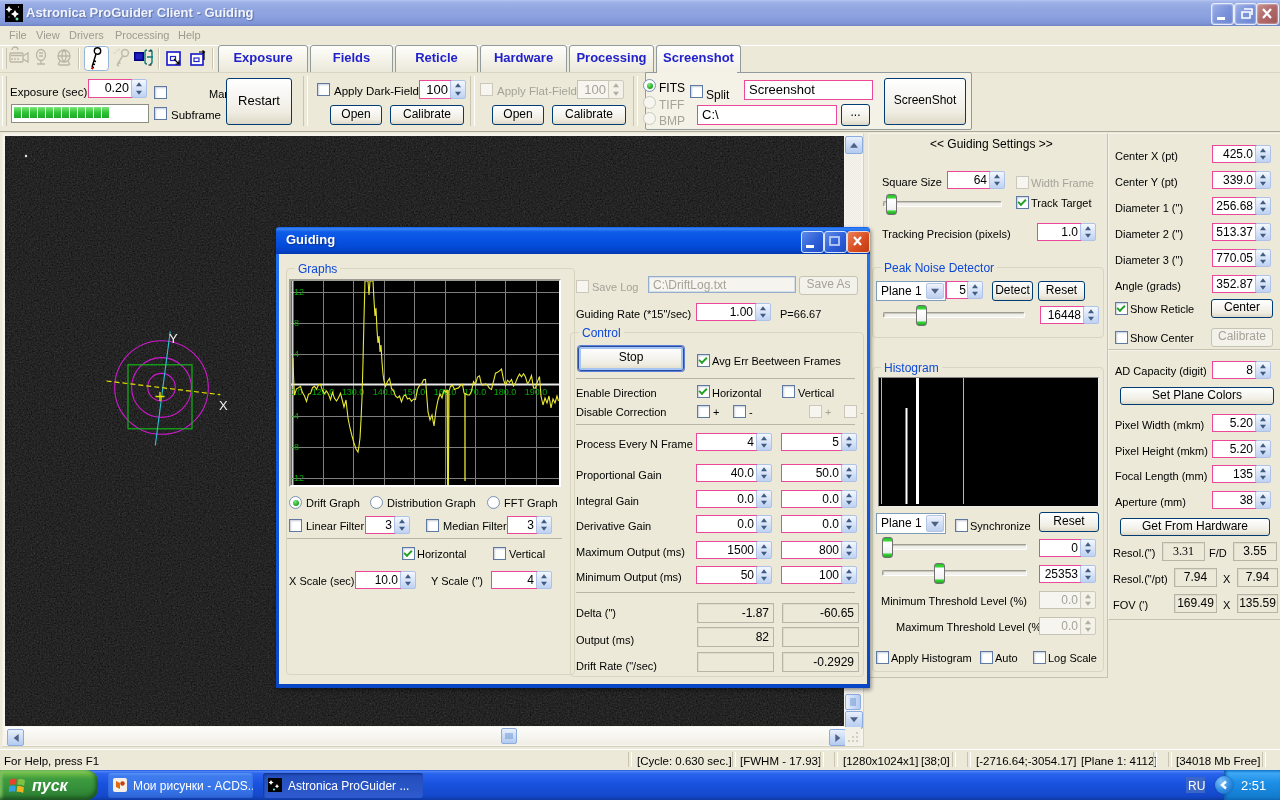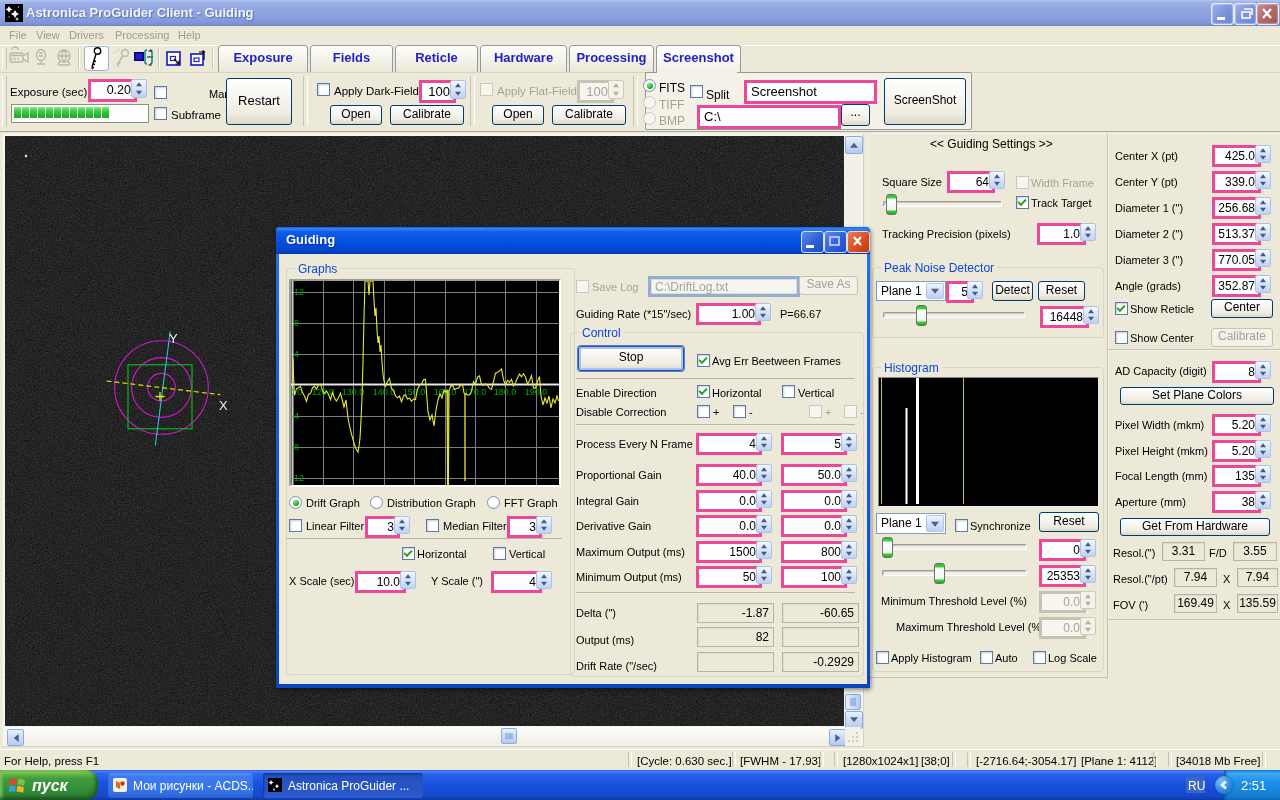--- a/index.html
+++ b/index.html
@@ -15,21 +15,21 @@
 
 .menubar{left:0;top:26px;width:1247px;height:19px;background:#ECE9D8;color:#9D9B8F;font-size:11px;}
 .menubar span{position:absolute;top:3px;}
 .tbrow{background:#ECE9D8;}
 
 .tab{top:45px;height:26px;border:1px solid #919B9C;border-bottom:1px solid #919B9C;border-radius:3px 3px 0 0;
  background:linear-gradient(180deg,#FEFEFB 0%,#F3F1E6 60%,#EBE8DA 100%);
  color:#2222CC;font-weight:bold;font-size:13px;text-align:center;line-height:24px;}
 .tab.act{border-bottom:1px solid #F4F2E7;background:linear-gradient(180deg,#FFFFFF 0%,#F6F4EC 70%,#F2F0E5 100%);}
 
-.ed{background:#fff;border:3px solid #ec4899;font-size:12px;text-align:right;padding:0 3px 0 0;line-height:17px;}
+.ed{background:#fff;border:1px solid #ec4899;font-size:12px;text-align:right;padding:0 3px 0 0;line-height:17px;}
 .edl{text-align:left;padding:0 0 0 4px;}
 .ro{background:#ECE9D8;border:1px solid #B7B5A8;box-shadow:inset 1px 1px 0 #DEDBCB;font-size:12px;text-align:right;padding:0 4px 0 0;line-height:17px;}
 .dis{color:#A5A398 !important;}
 .spn{width:16px;border:1px solid #AEC2E8;border-radius:2px;box-sizing:border-box;
  background:linear-gradient(180deg,#F4F8FE 0%,#DCE6F8 45%,#BFD2F2 100%);}
 .spn i{position:absolute;left:0;width:100%;height:50%;}
 .spn i.up{top:0;}.spn i.dn{bottom:0;}
 .spn i.up:after,.spn i.dn:after{content:"";position:absolute;left:50%;top:50%;border:3.5px solid transparent;}
 .spn i.up:after{border-bottom:4.5px solid #3F5C85;transform:translate(-50%,-68%);}
 .spn i.dn:after{border-top:4.5px solid #3F5C85;transform:translate(-50%,-32%);}
@@ -460,21 +460,21 @@
       <i class="dn"></i>
     </div>
 <span class="abs lbl" style="left:1115px;top:496px;">Aperture (mm)</span>
 <div class="abs ed" style="left:1212px;top:491px;width:40px;height:16px;">38</div>
 <div class="abs spn" style="left:1255px;top:491px;height:18px;">
       <i class="up"></i>
       <i class="dn"></i>
     </div>
 <div class="abs btn" style="left:1120px;top:518px;width:148px;height:16px;line-height:14px;">Get From Hardware</div>
 <span class="abs lbl" style="left:1113px;top:547px;">Resol.(")</span>
-<div class="abs ro" style="left:1162px;top:542px;width:41px;height:17px;text-align:center;padding:0;">3.31</div>
+<div class="abs ro" style="left:1162px;top:542px;width:41px;height:17px;text-align:center;padding:0;font-family:Liberation Serif, serif;">3.31</div>
 <span class="abs lbl" style="left:1209px;top:547px;">F/D</span>
 <div class="abs ro" style="left:1233px;top:542px;width:42px;height:17px;text-align:center;padding:0;">3.55</div>
 <span class="abs lbl" style="left:1113px;top:573px;">Resol.("/pt)</span>
 <div class="abs ro" style="left:1174px;top:568px;width:41px;height:17px;text-align:center;padding:0;">7.94</div>
 <span class="abs lbl" style="left:1223px;top:573px;">X</span>
 <div class="abs ro" style="left:1237px;top:568px;width:39px;height:17px;text-align:center;padding:0;">7.94</div>
 <span class="abs lbl" style="left:1113px;top:599px;">FOV (')</span>
 <div class="abs ro" style="left:1174px;top:594px;width:41px;height:17px;text-align:center;padding:0;">169.49</div>
 <span class="abs lbl" style="left:1223px;top:599px;">X</span>
 <div class="abs ro" style="left:1237px;top:594px;width:39px;height:17px;text-align:center;padding:0;">135.59</div>

